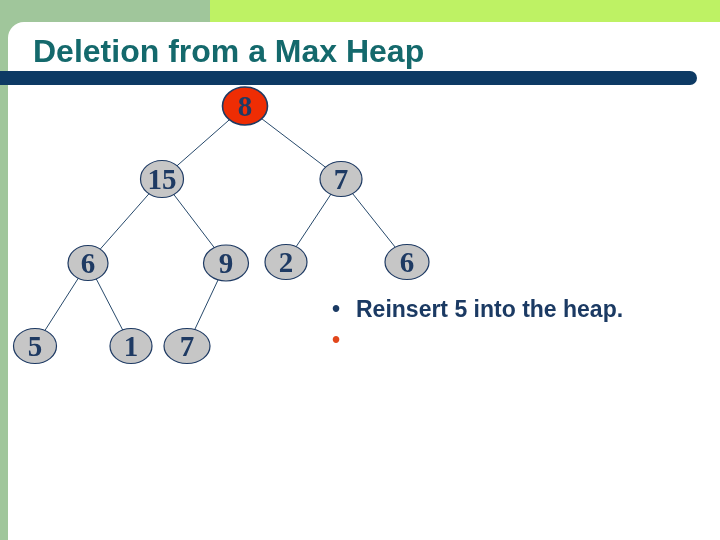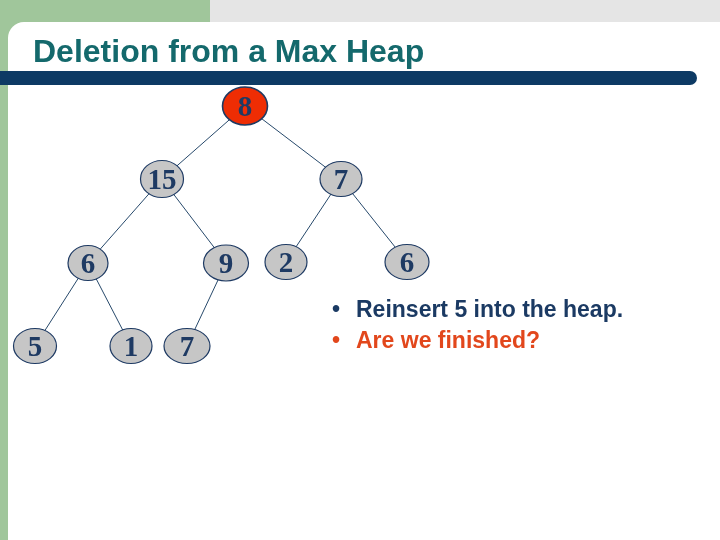--- a/index.html
+++ b/index.html
@@ -1,18 +1,18 @@
 <!DOCTYPE html>
 <html><head>
 <meta charset="utf-8">
 <style>
   html,body{margin:0;padding:0;background:#ffffff;}
   #slide{
     position:relative;width:720px;height:540px;overflow:hidden;
-    background:#e5e5e5;font-family:"Liberation Sans",sans-serif;
+    background:#bef264;font-family:"Liberation Sans",sans-serif;
   }
   .green-band{
     position:absolute;left:0;top:0;width:210px;height:46px;background:#a0c69b;
   }
   .green-strip{
     position:absolute;left:0;top:0;width:8px;height:540px;background:#a0c69b;
   }
   .content-card{
     position:absolute;left:8px;top:22px;width:712px;height:518px;
     background:#ffffff;border-top-left-radius:16px;
@@ -100,16 +100,15 @@
       </g>
     </svg>
 
   <div class="bullet-list">
       <div class="bullet-line" style="color: rgb(27, 58, 99);">
         <span class="bullet-dot">•</span>
         <span>Reinsert 5 into the heap.</span>
       </div>
       <div class="bullet-line" style="color: rgb(226, 71, 28);">
         <span class="bullet-dot">•</span>
-        <span>Are we finished?</span>
       </div>
     </div>
 </div>
 
 </body></html>

